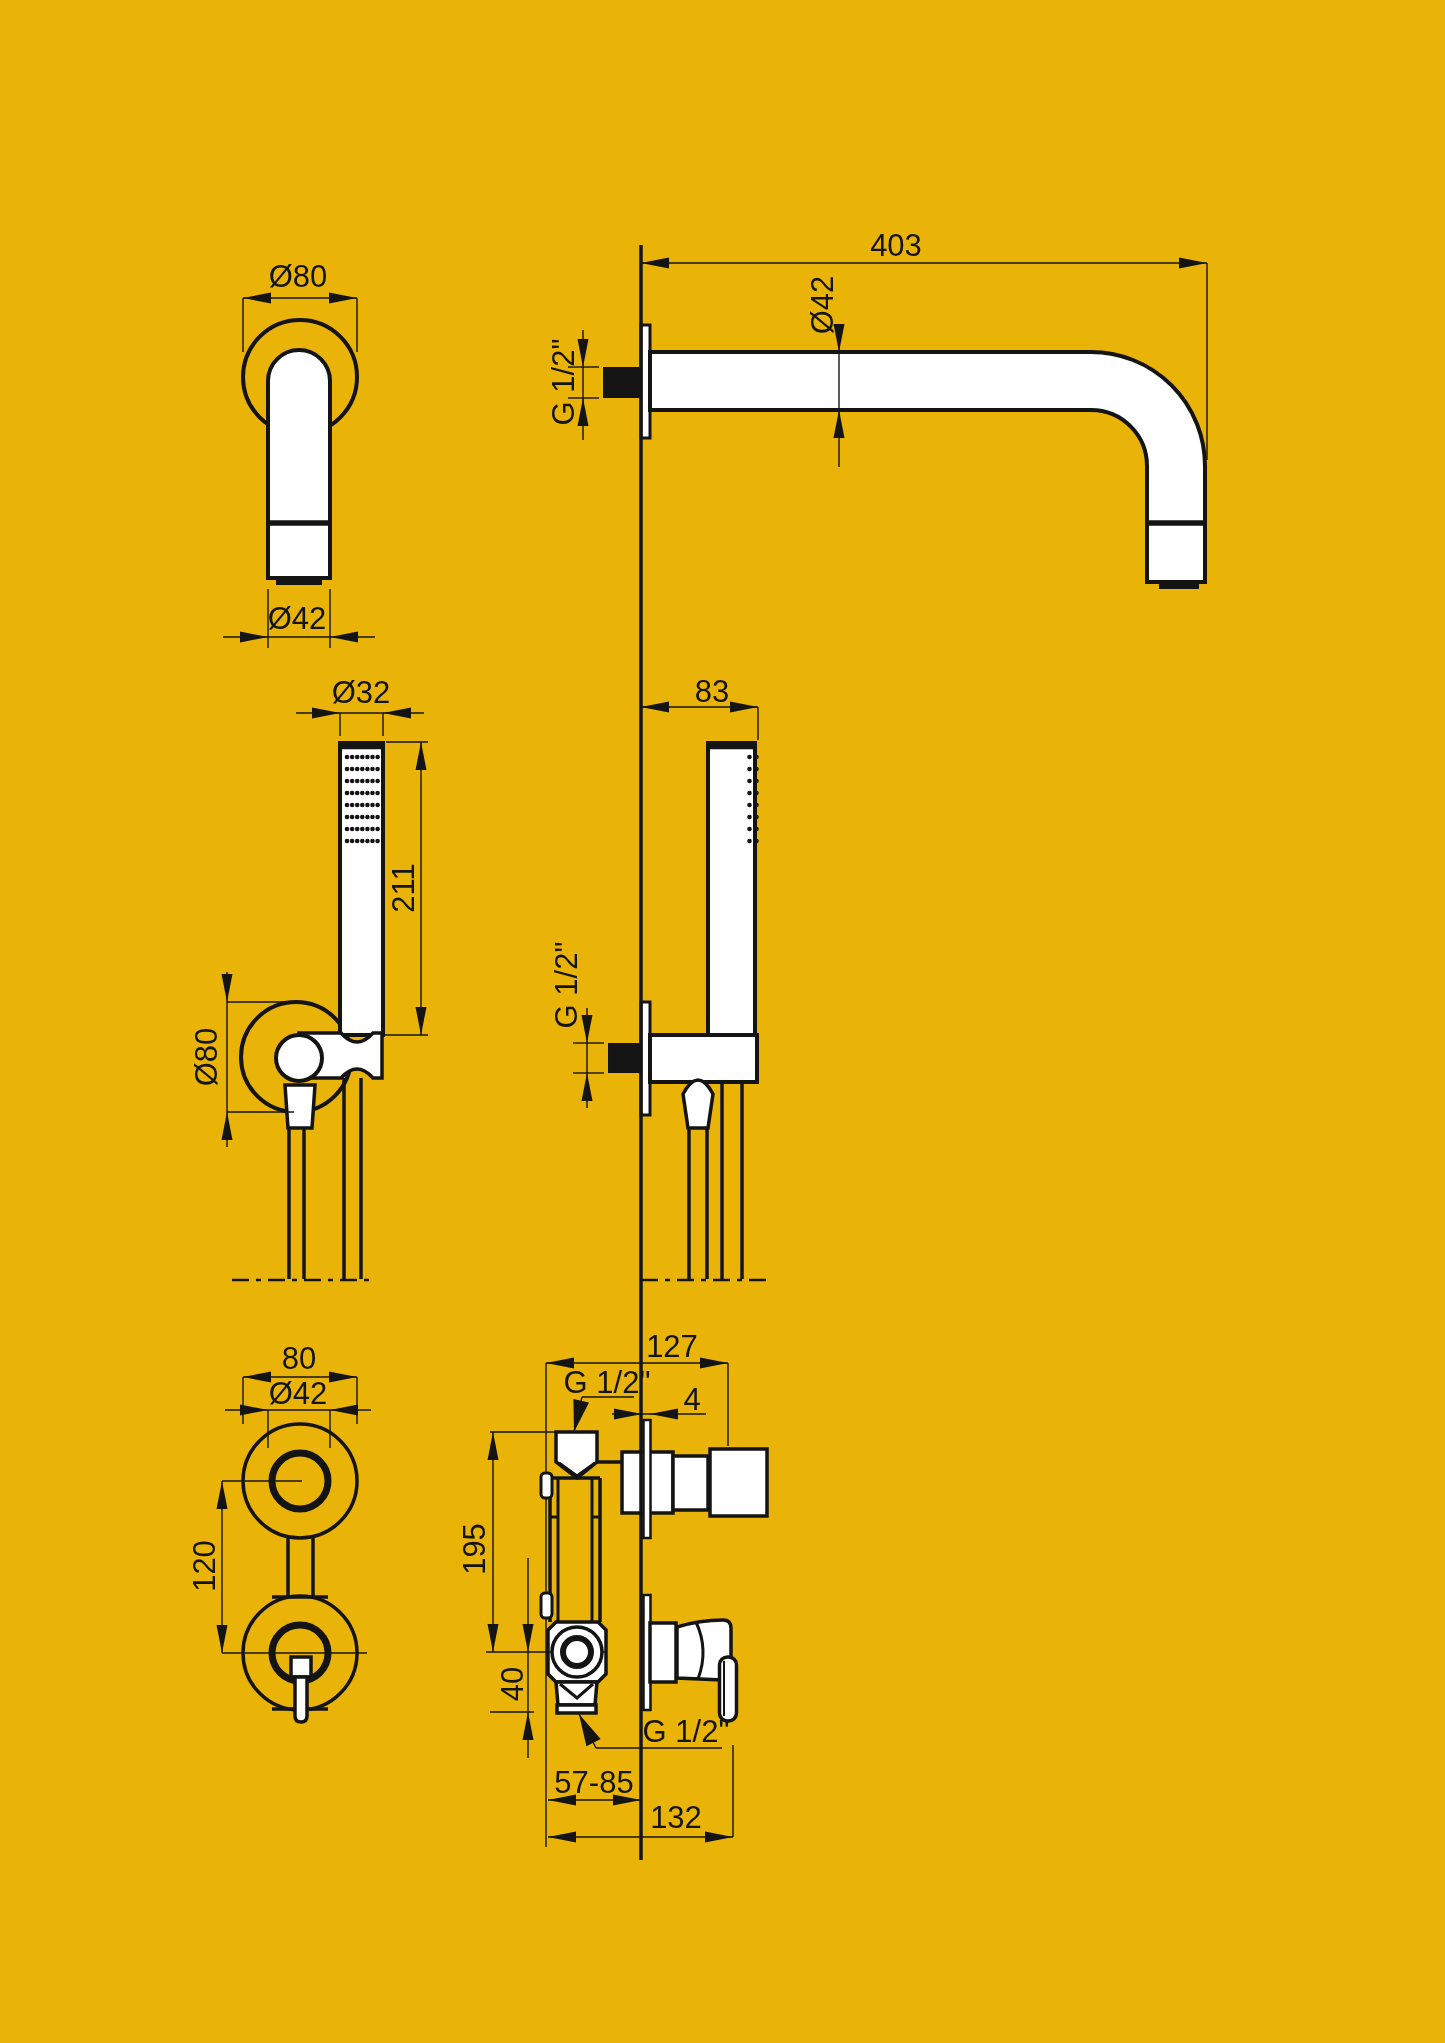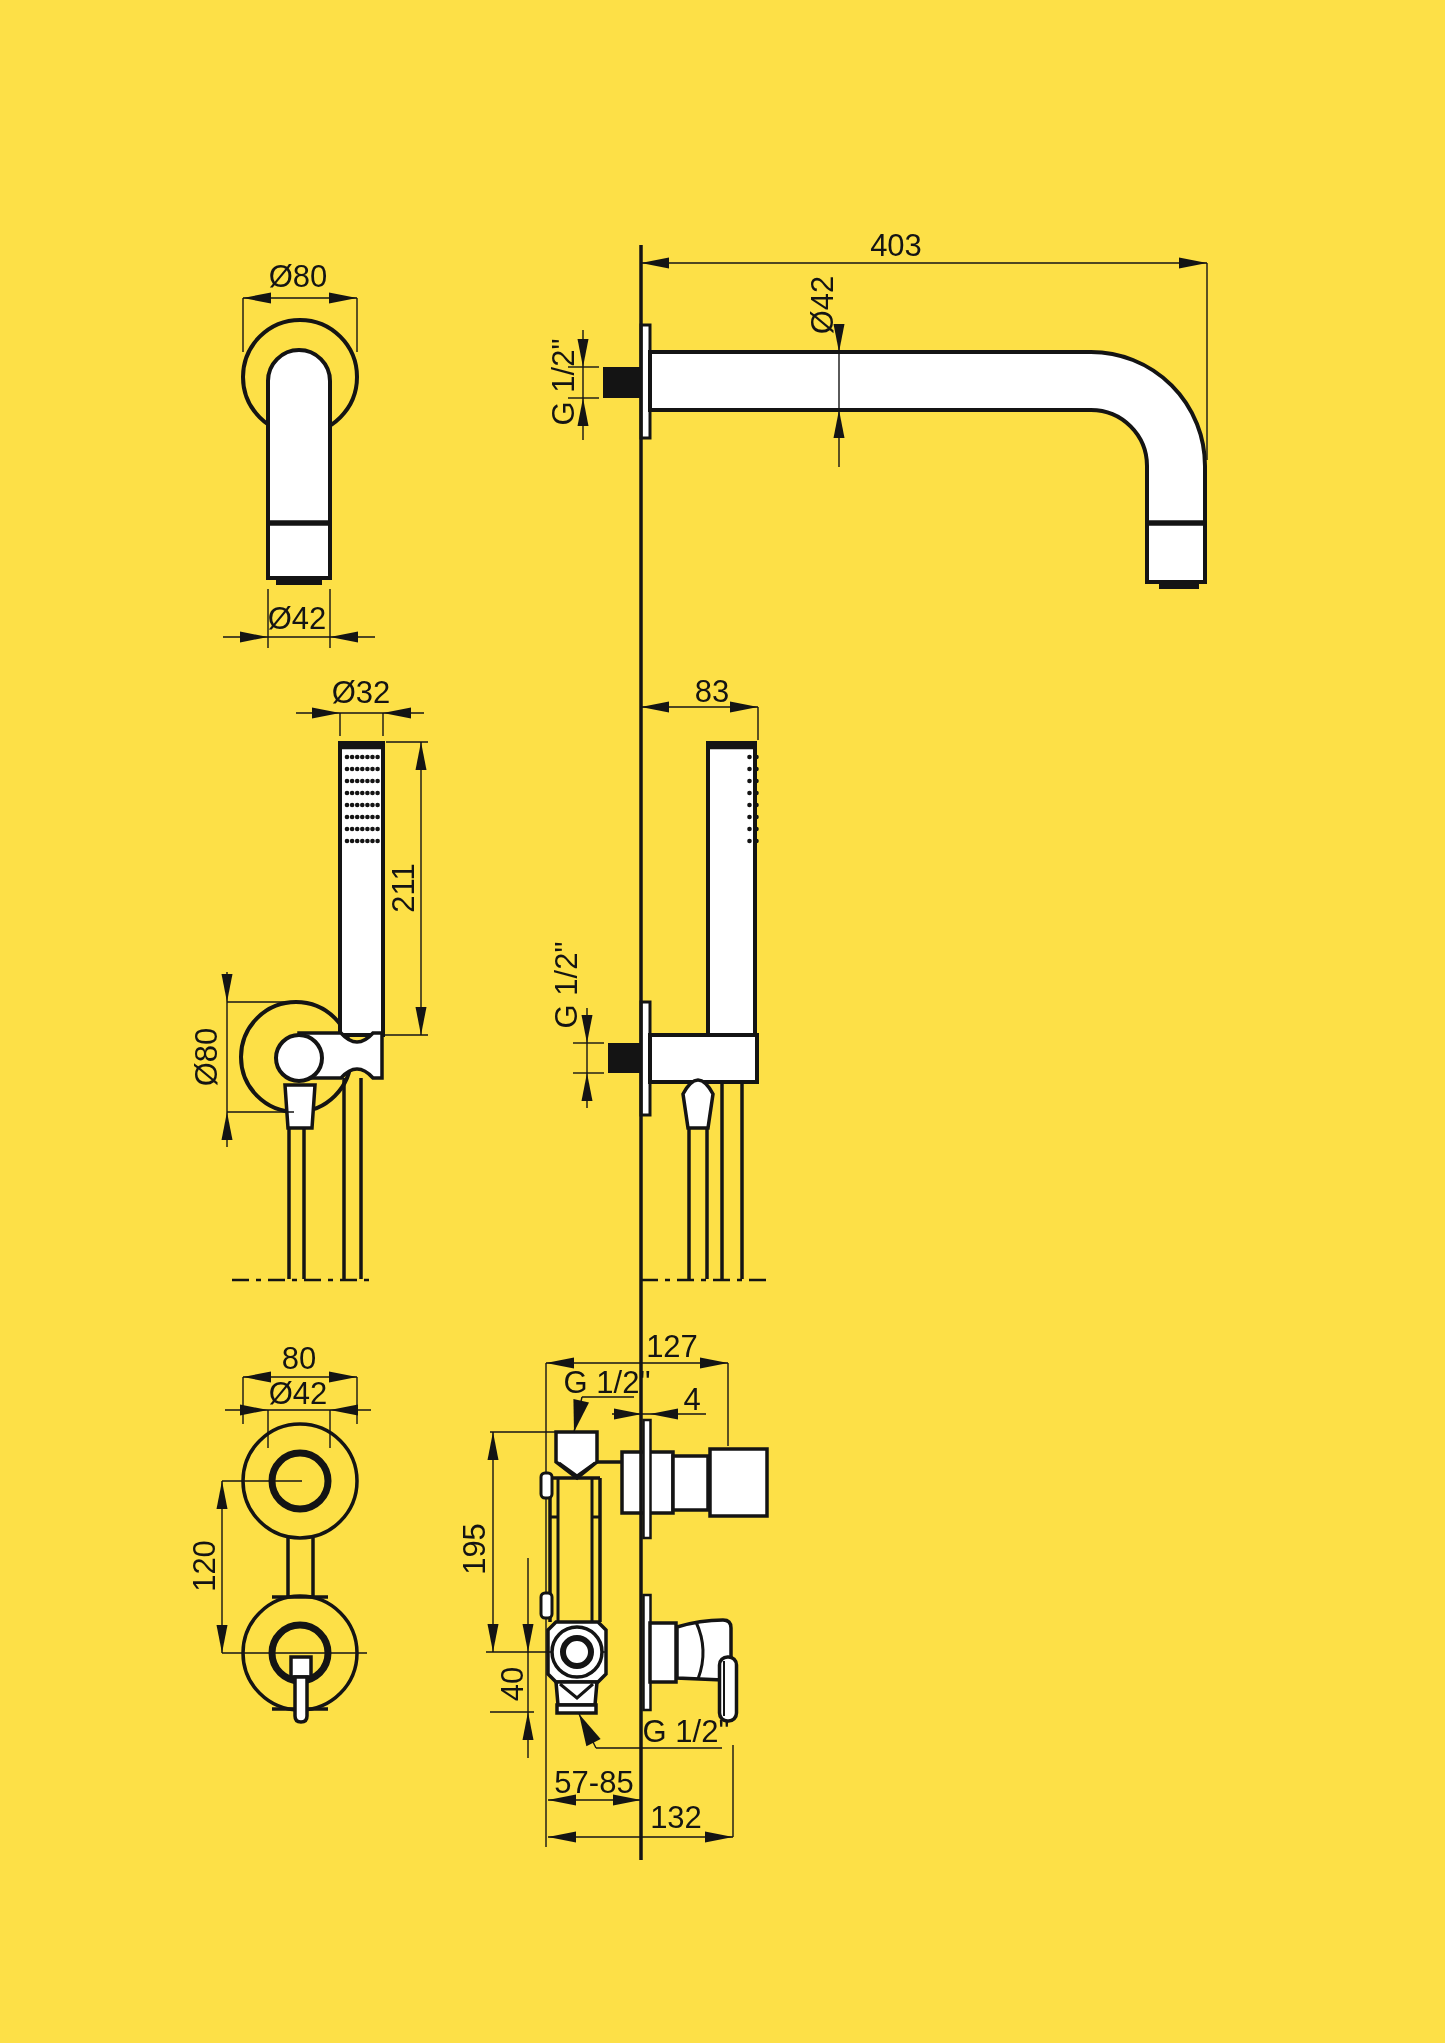--- a/index.html
+++ b/index.html
@@ -1,16 +1,16 @@
 <!DOCTYPE html>
 <html><head>
 <meta charset="utf-8">
 <style>
   html,body{margin:0;padding:0;background:#fff;}
-  #page{width:1445px;height:2043px;background:#fde047;position:relative;}
+  #page{width:1445px;height:2043px;background:#eab308;position:relative;}
   svg{display:block;}
   .ln{stroke:#141414;fill:none;}
   .o4{stroke-width:4;}
   .o3{stroke-width:3;}
   .o35{stroke-width:3.5;}
   .o55{stroke-width:5.5;}
   .d{stroke-width:1.4;}
   .wf{fill:#ffffff;}
   .bk{fill:#141414;stroke:none;}
   text{font-family:"Liberation Sans",sans-serif;font-size:31px;fill:#141414;}

